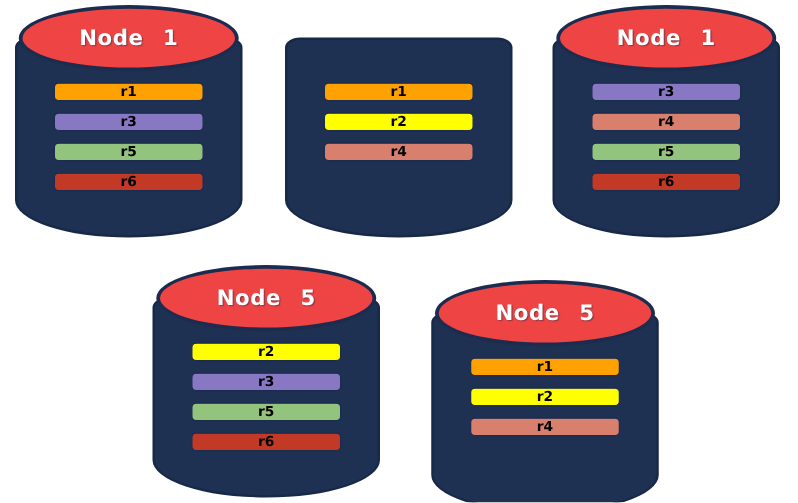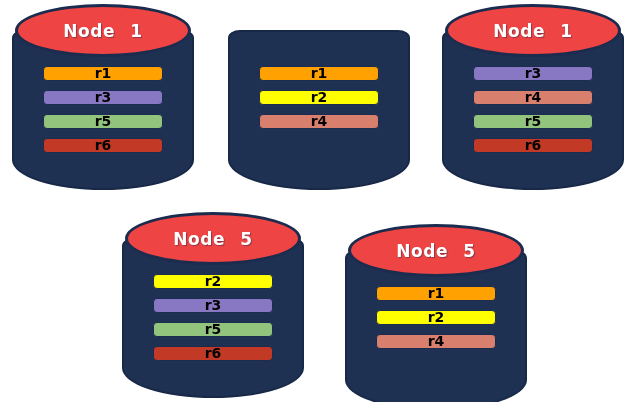--- a/index.html
+++ b/index.html
@@ -63,21 +63,21 @@
     flex-direction: column;
     gap: 9px;
     z-index: 3;
   }
 
   .bar {
     height: 15px;
     border: 1px solid #1B2C4E;
     border-radius: 4px;
     font-weight: bold;
-    font-size: 14px;
+    font-size: 11px;
     line-height: 13px;
     text-align: center;
     color: #000000;
   }
 
   
   .node-pos-0 { left: 12px;  top: 4px; }
   .node-pos-1 { left: 228px; top: 4px; }
   .node-pos-2 { left: 442px; top: 4px; }
   .node-pos-3 { left: 122px; top: 212px; }

